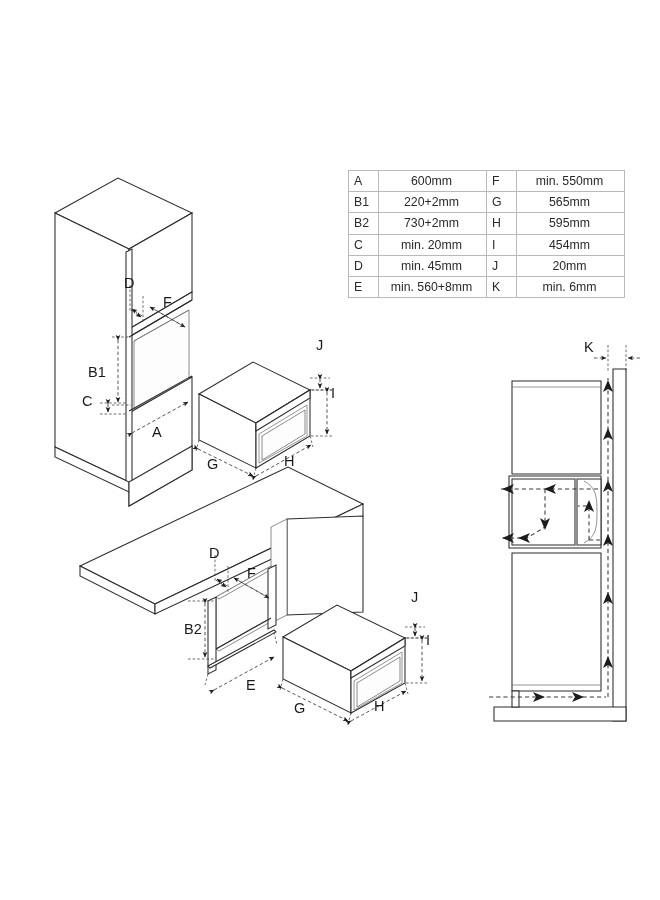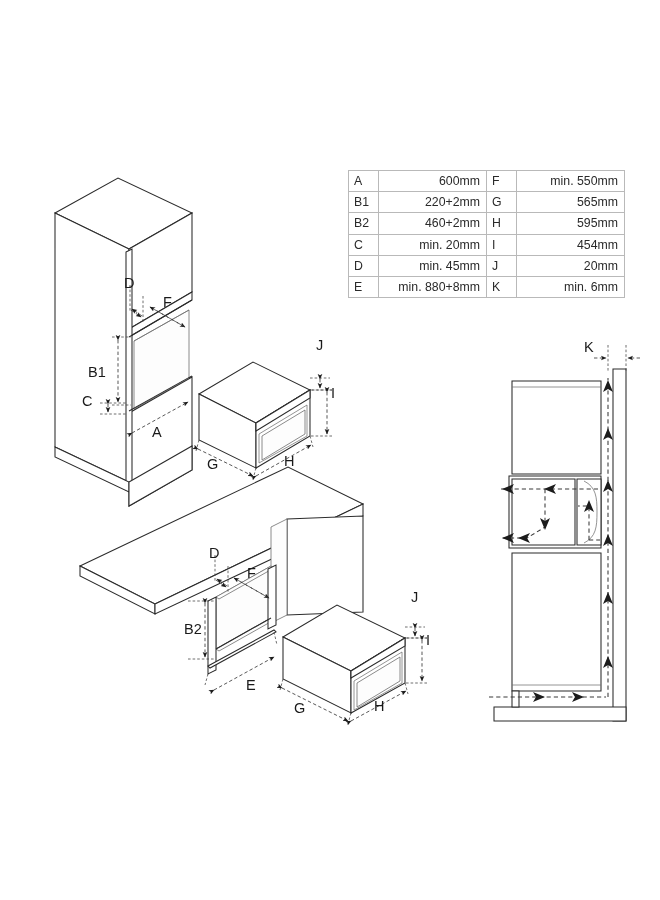--- a/index.html
+++ b/index.html
@@ -39,21 +39,21 @@
     line-height: 20.2px;
     white-space: nowrap;
     overflow: hidden;
   }
   .dim-table td.key {
     width: 20px;
     text-align: left;
     padding-left: 5px;
   }
   .dim-table td.val {
-    text-align: right;
+    text-align: center;
     padding-right: 6px;
   }
   
   svg.draw {
     position: absolute;
     left: 0; top: 0;
     width: 660px;
     height: 900px;
   }
   .ln      { fill: none; stroke: #2b2b2b; stroke-width: 1.05; stroke-linejoin: miter; stroke-linecap: butt; }
@@ -306,38 +306,38 @@
         <td class="val">min. 550mm</td>
       </tr>
       <tr>
         <td class="key">B1</td>
         <td class="val">220+2mm</td>
         <td class="key">G</td>
         <td class="val">565mm</td>
       </tr>
       <tr>
         <td class="key">B2</td>
-        <td class="val">460+2mm</td>
+        <td class="val">730+2mm</td>
         <td class="key">H</td>
         <td class="val">595mm</td>
       </tr>
       <tr>
         <td class="key">C</td>
         <td class="val">min. 20mm</td>
         <td class="key">I</td>
         <td class="val">454mm</td>
       </tr>
       <tr>
         <td class="key">D</td>
         <td class="val">min. 45mm</td>
         <td class="key">J</td>
         <td class="val">20mm</td>
       </tr>
       <tr>
         <td class="key">E</td>
-        <td class="val">min. 880+8mm</td>
+        <td class="val">min. 560+8mm</td>
         <td class="key">K</td>
         <td class="val">min. 6mm</td>
       </tr>
     </tbody>
   </table>
 
 </div>
 
 </body></html>

